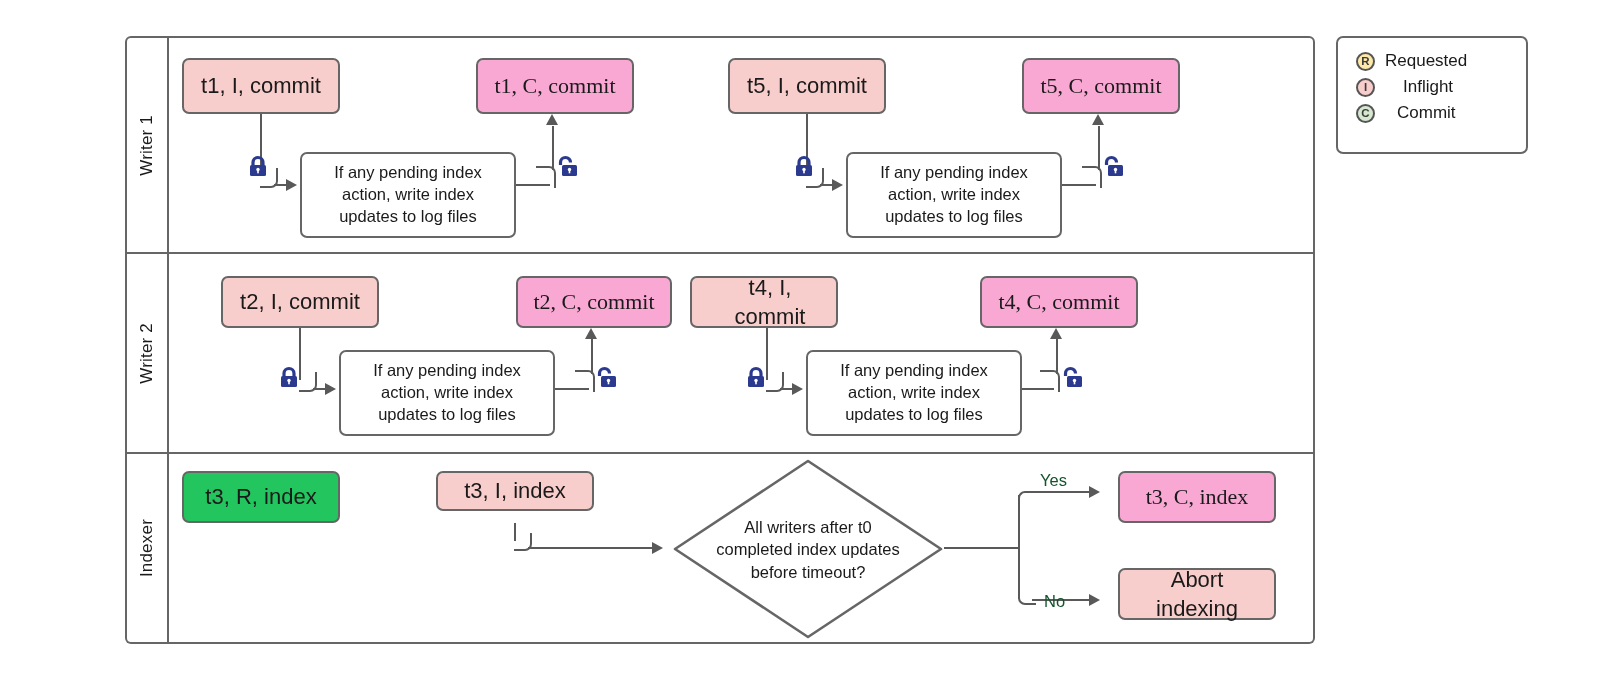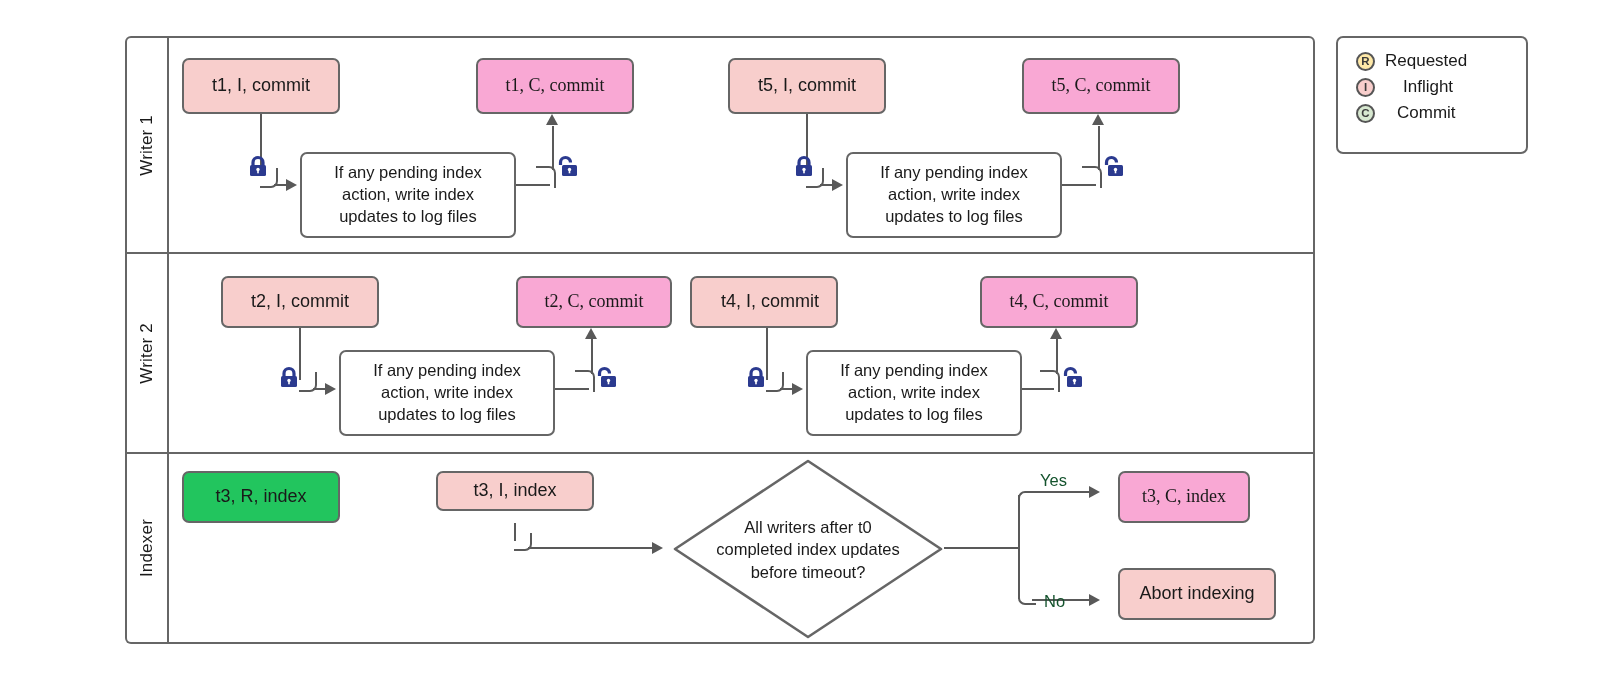--- a/index.html
+++ b/index.html
@@ -20,21 +20,21 @@
         border-right:2.5px solid #666666;box-sizing:border-box;
         display:flex;align-items:center;justify-content:center;}
   .lane-label{writing-mode:vertical-rl;transform:rotate(180deg);
         font-size:17px;color:#1a1a1a;white-space:nowrap;letter-spacing:.2px;}
 
   
   .node{position:absolute;box-sizing:border-box;
         display:flex;align-items:center;justify-content:center;text-align:center;
         border:2.2px solid #666666;border-radius:7px;
         font-size:16.5px;line-height:1.32;color:#1a1a1a;padding:4px 8px;}
-  .node.state{font-size:18px;}
+  .node.state{font-size:22px;}
   .node.pink{background:#f8cecc;}
   .node.green{background:#f9a8d4;font-family:Liberation Serif, serif;}
   .node.yellow{background:#22c55e;}
   .node.white{background:#ffffff;}
 
   
   .conn{position:absolute;background:transparent;}
   .conn .seg{position:absolute;background:#595959;}
   .vline{width:2.2px;}
   .hline{height:2.2px;}
@@ -279,21 +279,21 @@
     <svg class="dshape" viewBox="0 0 272 182" preserveAspectRatio="none">
       <polygon points="136,3 269,91 136,179 3,91" fill="#ffffff" stroke="#666666" stroke-width="2.6" stroke-linejoin="round"></polygon>
     </svg>
     <div class="dtext">
       <span>All writers after t0</span><br>
       <span>completed index updates</span><br>
       <span>before timeout?</span>
     </div>
   </div>
 
-  <div class="node state green" style="left:1118px;top:471px;width:132px;height:52px;">t3, C, index</div>
+  <div class="node state green" style="left:1118px;top:471px;width:158px;height:52px;">t3, C, index</div>
 
   <div class="node state pink" style="left:1118px;top:568px;width:158px;height:52px;">Abort indexing</div>
 
   <div class="conn">
     <div class="seg vline" style="left:514px;top:523px;height:18px;"></div>
     <div class="corner br" style="left:514px;top:533px;width:16px;height:16px;"></div>
     <div class="seg hline" style="left:528px;top:547px;width:124px;"></div>
     <div class="arrow-r" style="left:652px;top:542px;"></div>
   </div>
 

